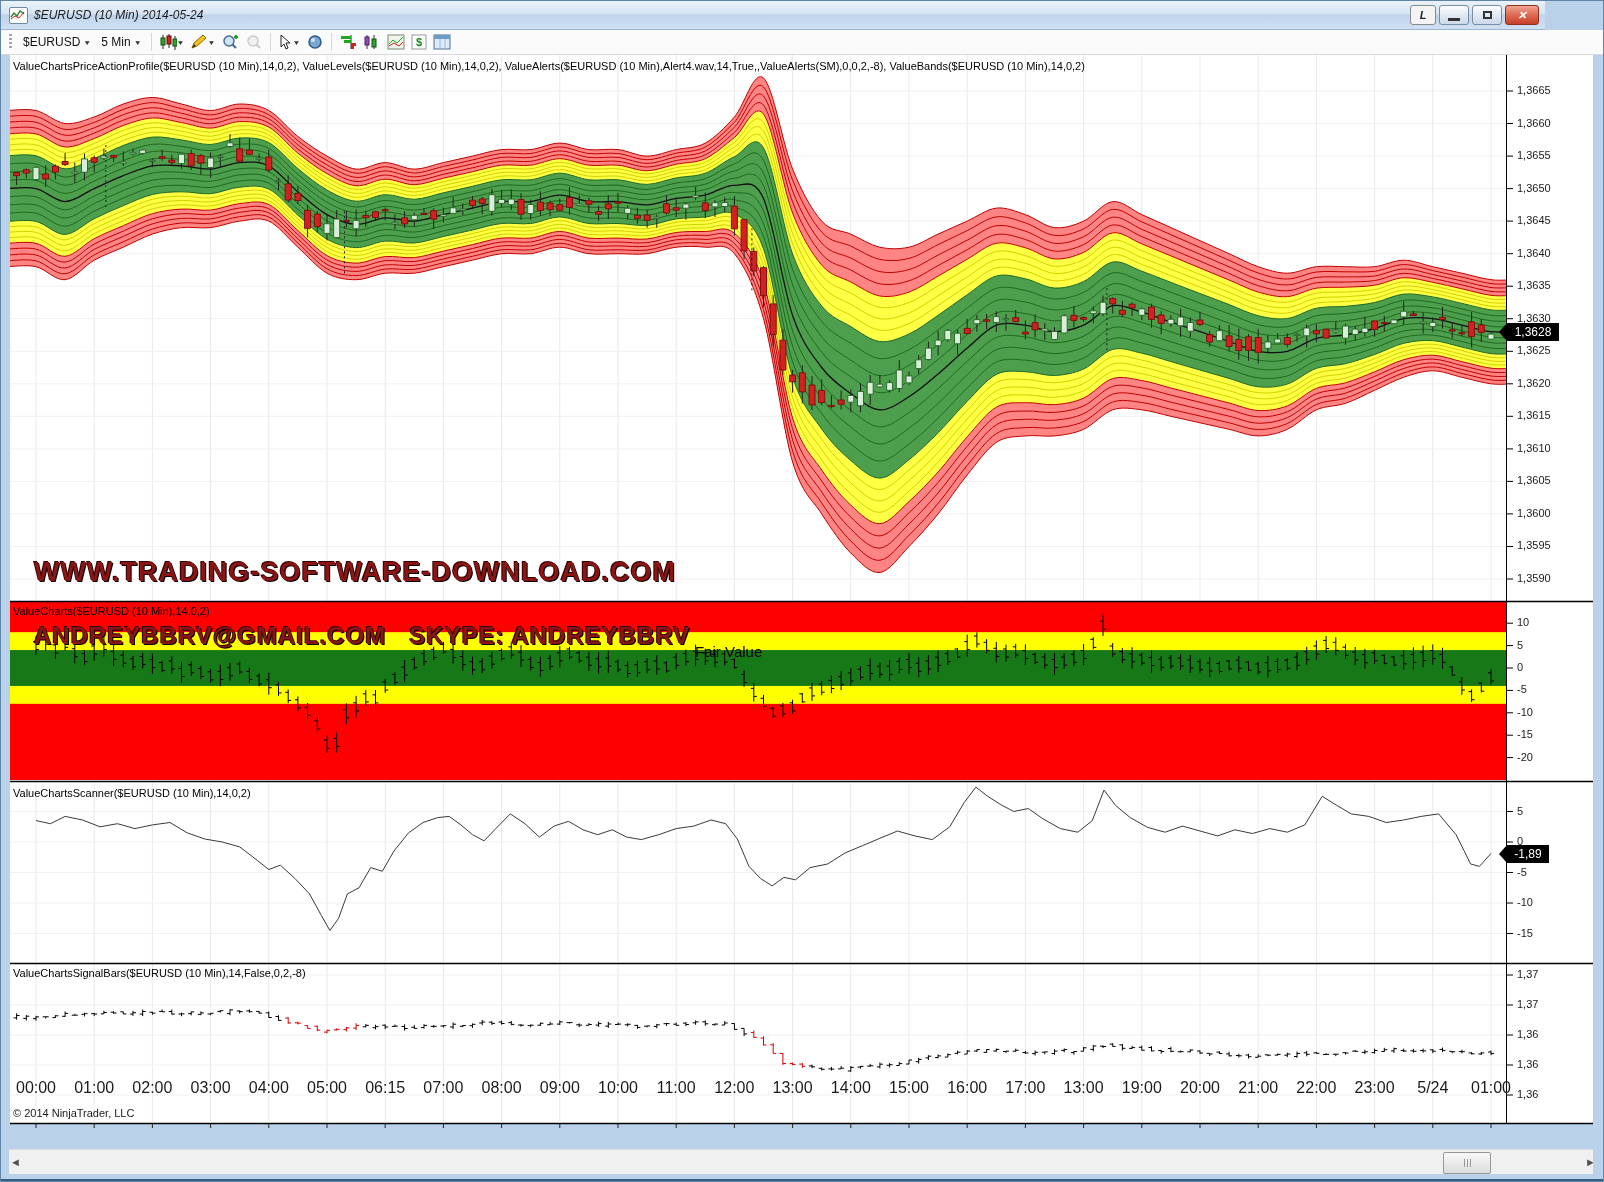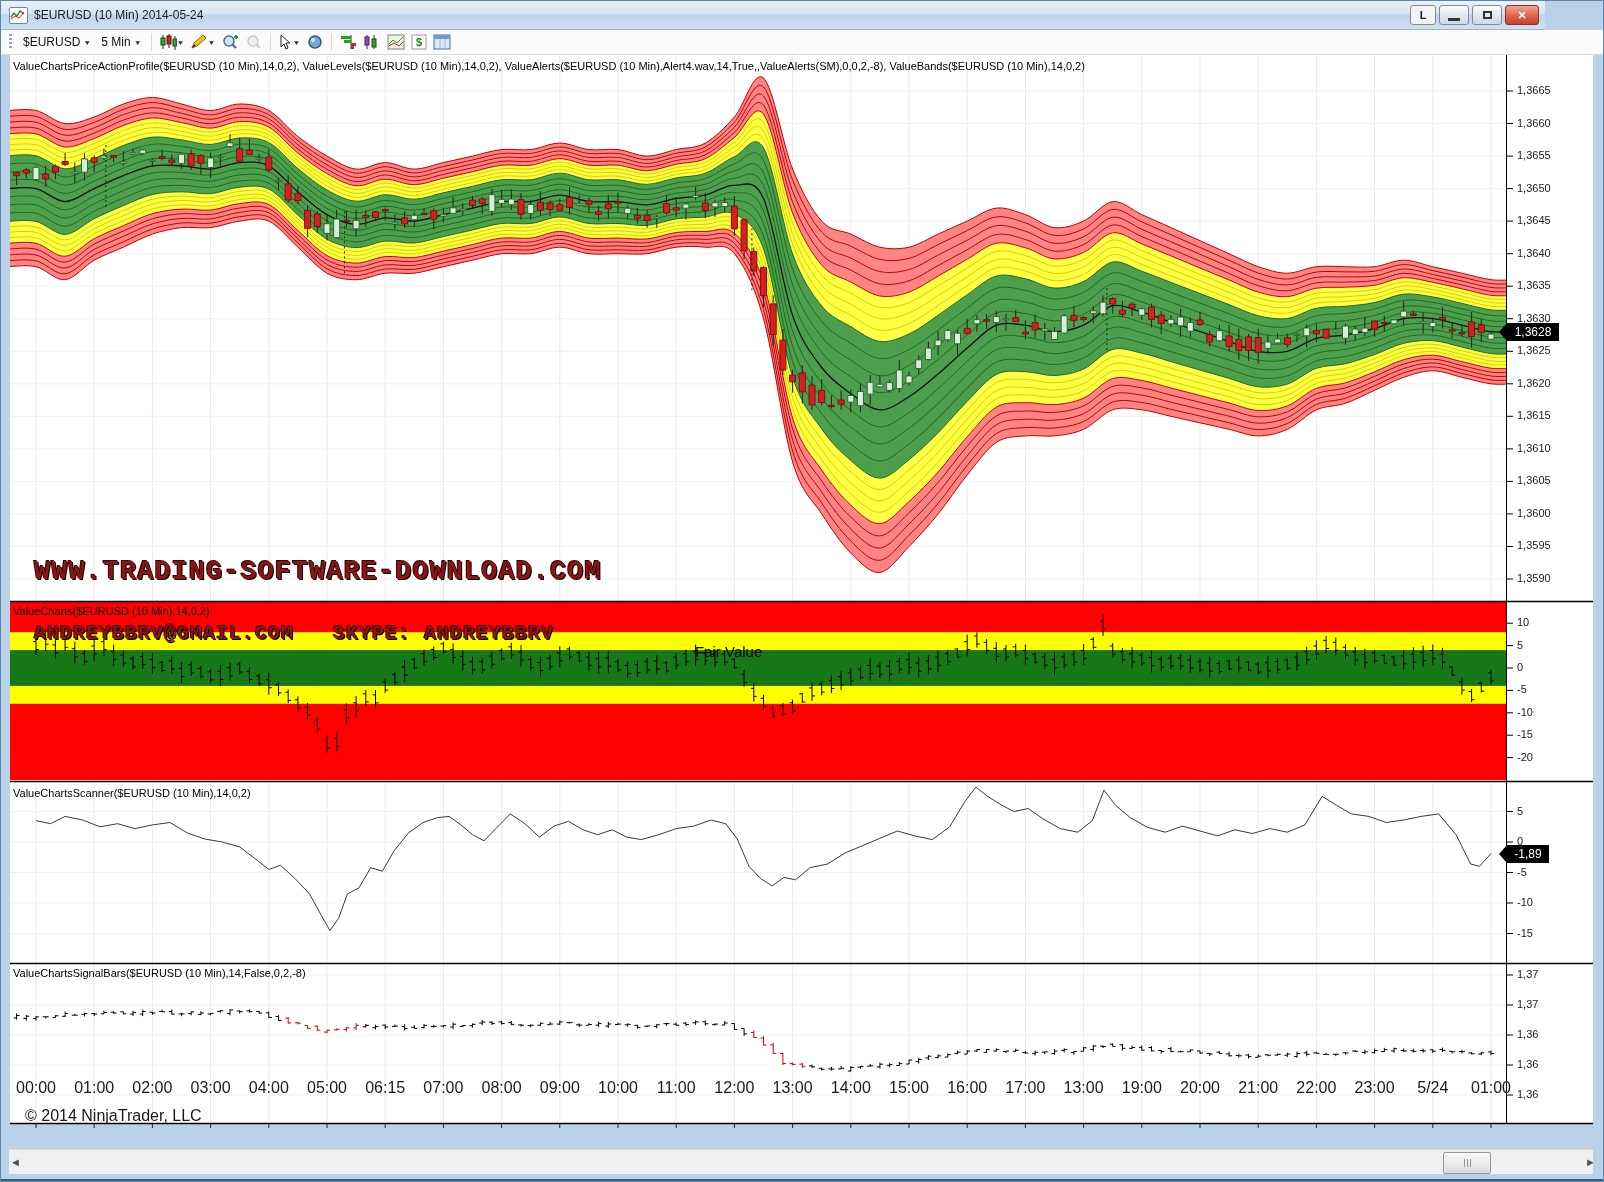--- a/index.html
+++ b/index.html
@@ -1,21 +1,21 @@
 <!DOCTYPE html>
 <html><head>
 <meta charset="utf-8">
 <style>
   html,body{margin:0;padding:0;background:#6d93b8;font-family:"Liberation Sans",sans-serif;}
   .window{position:relative;width:1604px;height:1182px;background:#b9d1e9;overflow:hidden;
           border:1px solid #5e84a8;box-sizing:border-box;}
   
   .titlebar{position:absolute;left:0;top:0;width:1544px;height:29px;
     background:linear-gradient(#eaf2fb 0%,#d6e4f4 45%,#bed4ec 50%,#cfe0f3 100%);
-    display:flex;align-items:center;border-bottom:1px solid #9cb4cf;box-sizing:border-box;}
+    display:flex;align-items:center;border-bottom:1px solid #9cb4cf;box-sizing:border-box;font-style:italic;}
   .titlebar .appicon{width:17px;height:15px;margin:0 6px 0 8px;background:#fff;border:1px solid #6b8aa8;
     position:relative;border-radius:2px;}
   .titlebar .appicon svg{position:absolute;left:0;top:0;}
   .title-text{font-size:12px;color:#1c1c1c;}
   .winbtns{position:absolute;right:6px;top:4px;display:flex;gap:3px;}
   .wbtn{width:30px;height:20px;border:1px solid #7a8da2;border-radius:3px;
     background:linear-gradient(#fdfdfd,#e2e9f2 50%,#ccd9e8);display:flex;align-items:center;justify-content:center;
     font-size:11px;color:#222;box-sizing:border-box;}
   .wbtn.link{width:26px;background:#f4f4f4;border-color:#8a8a8a;font-weight:bold;}
   .wbtn.close{width:34px;background:linear-gradient(#f2a391,#dd6a52 50%,#c6402c);border-color:#8e2f1f;color:#fff;font-weight:bold;}
@@ -30,26 +30,26 @@
   .tb-btn{display:flex;align-items:center;gap:3px;padding:2px 5px;font-size:12px;color:#111;border-radius:2px;}
   .tb-caret{font-size:8px;color:#333;transform:scaleY(.8);}
   .tb-sep{width:1px;height:18px;background:#d8d8d8;margin:0 4px;}
   .tb-ico{display:flex;align-items:center;padding:2px 3px;}
   
   #plot{position:absolute;left:0;top:0;z-index:1;}
   .overlay{position:absolute;left:0;top:0;width:1604px;height:1182px;z-index:2;pointer-events:none;}
   .panel-label{position:absolute;font-size:11px;color:#000;white-space:nowrap;}
   .tickl{position:absolute;font-size:11px;color:#1a1a1a;white-space:nowrap;}
   .timel{position:absolute;font-size:16px;color:#1a1a1a;transform:translateX(-50%);top:1078px;}
-  .watermark{position:absolute;left:33px;top:522px;color:#8b1414;font-family:Liberation Mono, monospace;
+  .watermark{position:absolute;left:33px;top:522px;color:#8b1414;font-family:Liberation Sans, sans-serif;
     font-weight:bold;line-height:1.1;text-shadow:1px 1px 0 #000,-1px -1px 0 #300;white-space:pre;}
   .wm1{font-size:27px;letter-spacing:1px;}
-  .wm2{font-size:20px;letter-spacing:1px;}
+  .wm2{font-size:24px;letter-spacing:1px;}
   .fairvalue{position:absolute;left:694px;top:642px;font-size:15px;color:#000;}
-  .copyright{position:absolute;left:24px;top:1106px;font-size:16px;color:#1a1a1a;}
+  .copyright{position:absolute;left:12px;top:1106px;font-size:11px;color:#1a1a1a;}
   
   .hscroll{position:absolute;left:5px;top:1148px;width:1594px;height:25px;background:#f0f0f0;
     border-top:1px solid #dcdcdc;box-sizing:border-box;}
   .sarrow{position:absolute;top:5px;font-size:11px;color:#505050;line-height:14px;}
   .sarrow.left{left:4px;}
   .sarrow.right{right:4px;}
   .sthumb{position:absolute;left:1437px;top:2px;width:46px;height:20px;border:1px solid #979797;border-radius:2px;
     background:linear-gradient(#f9f9f9,#dcdcdc);display:flex;align-items:center;justify-content:center;gap:2px;}
   .sthumb i{display:block;width:1px;height:8px;background:#9a9a9a;}
   .bottomframe{position:absolute;left:0;top:1173px;width:1604px;height:9px;background:#b9d1e9;border-bottom:4px solid #33607e;box-sizing:border-box;}

